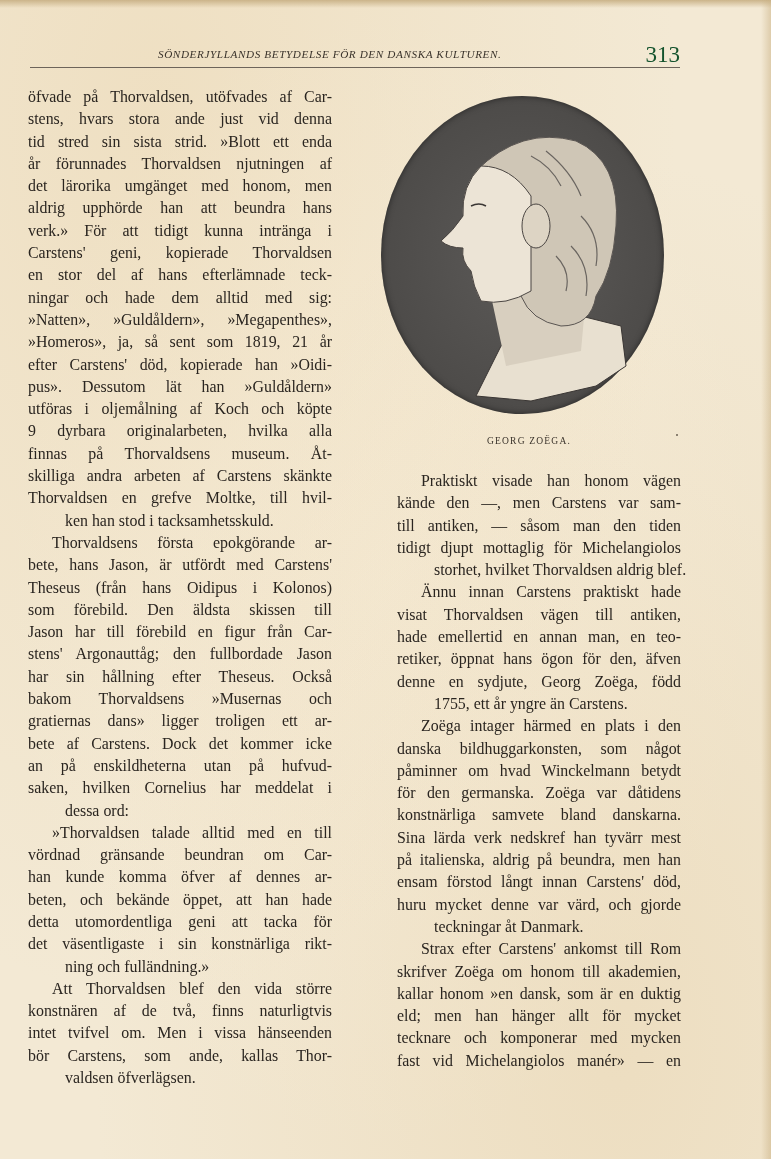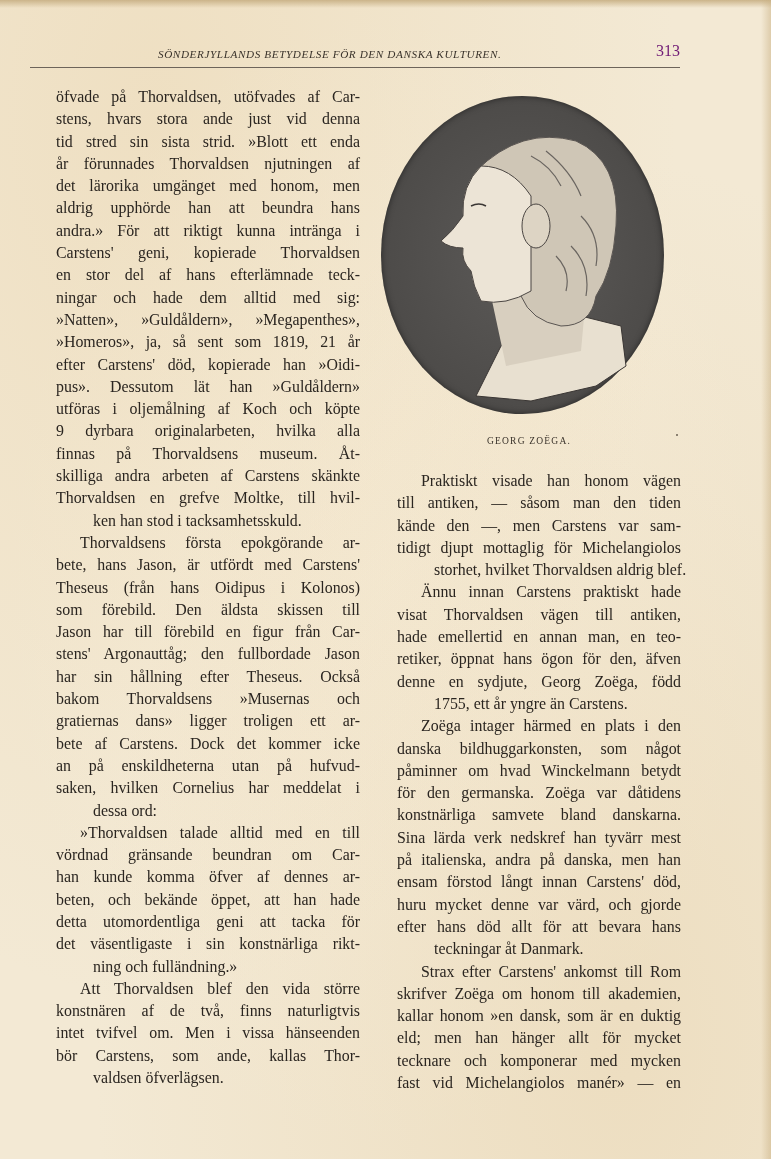--- a/index.html
+++ b/index.html
@@ -26,34 +26,34 @@
       position: absolute; left: 30px; top: 40px; width: 650px; height: 30px;
     }
     .running-title {
       position: absolute; left: 128px; top: 8px;
       font-size: 11.2px; letter-spacing: 0.6px; color: #3a332b;
       white-space: nowrap;
       font-style: italic;
     }
     .page-number {
       position: absolute; right: 0; top: 2px;
-      font-size: 16px; color: #701a75;
+      font-size: 23px; color: #14532d;
     }
     .header-rule {
       position: absolute; left: 0; top: 27px; width: 650px; height: 1px;
       background: #6d645a;
     }
     .column {
       position: absolute;
       font-size: 15.9px;
       line-height: 22.3px;
       text-align: justify;
       color: #2a2520;
     }
-    .col-left { left: 56px; top: 86px; width: 304px; }
+    .col-left { left: 28px; top: 86px; width: 304px; }
     .col-right { left: 397px; top: 470px; width: 284px; }
     .line {
       display: block; white-space: nowrap;
       text-align: justify; text-align-last: justify;
       height: 22.3px; overflow: visible;
     }
     .line.last { text-align-last: left; margin-left: 37px; }
     .line.indent { padding-left: 24px; }
     .portrait {
       position: absolute; left: 381px; top: 96px; width: 283px; height: 318px;
@@ -87,21 +87,21 @@
   <div class="header-rule"></div>
 </div>
 
 <div class="column col-left">
   <span class="line">öfvade på Thorvaldsen, utöfvades af Car-</span>
   <span class="line">stens, hvars stora ande just vid denna</span>
   <span class="line">tid stred sin sista strid. »Blott ett enda</span>
   <span class="line">år förunnades Thorvaldsen njutningen af</span>
   <span class="line">det lärorika umgänget med honom, men</span>
   <span class="line">aldrig upphörde han att beundra hans</span>
-  <span class="line">andra.» För att riktigt kunna intränga i</span>
+  <span class="line">verk.» För att tidigt kunna intränga i</span>
   <span class="line">Carstens' geni, kopierade Thorvaldsen</span>
   <span class="line">en stor del af hans efterlämnade teck-</span>
   <span class="line">ningar och hade dem alltid med sig:</span>
   <span class="line">»Natten», »Guldåldern», »Megapenthes»,</span>
   <span class="line">»Homeros», ja, så sent som 1819, 21 år</span>
   <span class="line">efter Carstens' död, kopierade han »Oidi-</span>
   <span class="line">pus». Dessutom lät han »Guldåldern»</span>
   <span class="line">utföras i oljemålning af Koch och köpte</span>
   <span class="line">9 dyrbara originalarbeten, hvilka alla</span>
   <span class="line">finnas på Thorvaldsens museum. Åt-</span>
@@ -152,40 +152,39 @@
     <path d="M90 110 Q98 106 105 110" fill="none" stroke="#3a3634" stroke-width="1.5"></path>
 
     <path d="M150 60 Q170 70 180 90 M165 55 Q190 75 200 100 M175 160 Q190 175 185 195 M190 150 Q210 170 205 200 M200 120 Q220 140 215 170" fill="none" stroke="#6a6560" stroke-width="1.2"></path>
   </svg>
 </div>
 <span class="caption">GEORG ZOËGA.</span>
 <div class="speck"></div>
 
 <div class="column col-right">
   <span class="line indent">Praktiskt visade han honom vägen</span>
+  <span class="line">kände den —, men Carstens var sam-</span>
   <span class="line">till antiken, — såsom man den tiden</span>
-  <span class="line">kände den —, men Carstens var sam-</span>
   <span class="line">tidigt djupt mottaglig för Michelangiolos</span>
   <span class="line last">storhet, hvilket Thorvaldsen aldrig blef.</span>
   <span class="line indent">Ännu innan Carstens praktiskt hade</span>
   <span class="line">visat Thorvaldsen vägen till antiken,</span>
   <span class="line">hade emellertid en annan man, en teo-</span>
   <span class="line">retiker, öppnat hans ögon för den, äfven</span>
   <span class="line">denne en sydjute, Georg Zoëga, född</span>
   <span class="line last">1755, ett år yngre än Carstens.</span>
   <span class="line indent">Zoëga intager härmed en plats i den</span>
   <span class="line">danska bildhuggarkonsten, som något</span>
   <span class="line">påminner om hvad Winckelmann betydt</span>
   <span class="line">för den germanska. Zoëga var dåtidens</span>
   <span class="line">konstnärliga samvete bland danskarna.</span>
   <span class="line">Sina lärda verk nedskref han tyvärr mest</span>
-  <span class="line">på italienska, andra på danska, men han</span>
+  <span class="line">på italienska, aldrig på beundra, men han</span>
   <span class="line">ensam förstod långt innan Carstens' död,</span>
   <span class="line">huru mycket denne var värd, och gjorde</span>
-  <span class="line">efter hans död allt för att bevara hans</span>
   <span class="line last">teckningar åt Danmark.</span>
   <span class="line indent">Strax efter Carstens' ankomst till Rom</span>
   <span class="line">skrifver Zoëga om honom till akademien,</span>
   <span class="line">kallar honom »en dansk, som är en duktig</span>
   <span class="line">eld; men han hänger allt för mycket</span>
   <span class="line">tecknare och komponerar med mycken</span>
   <span class="line">fast vid Michelangiolos manér» — en</span>
 </div>
 
 </body></html>

